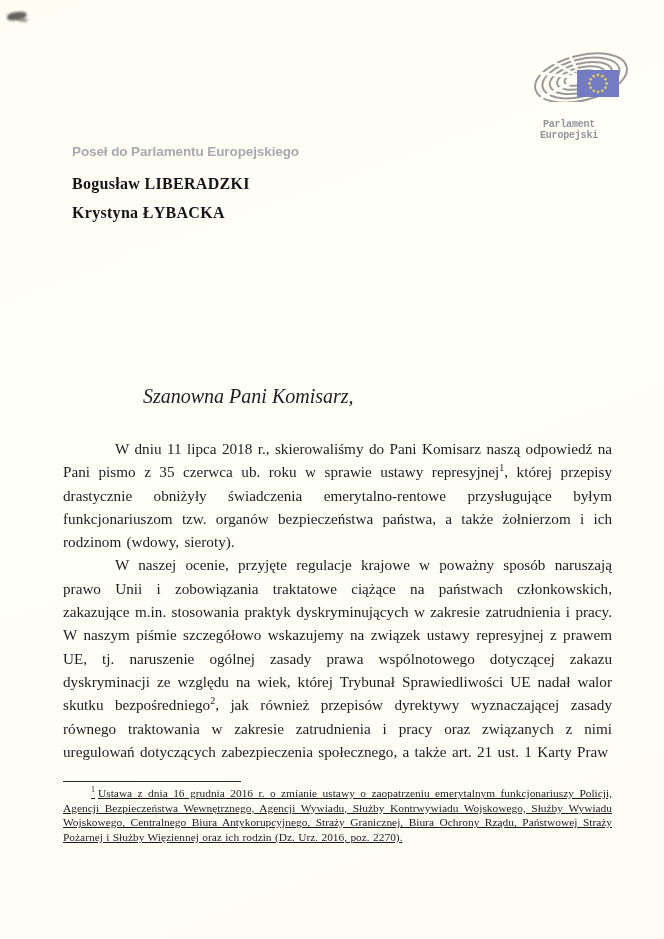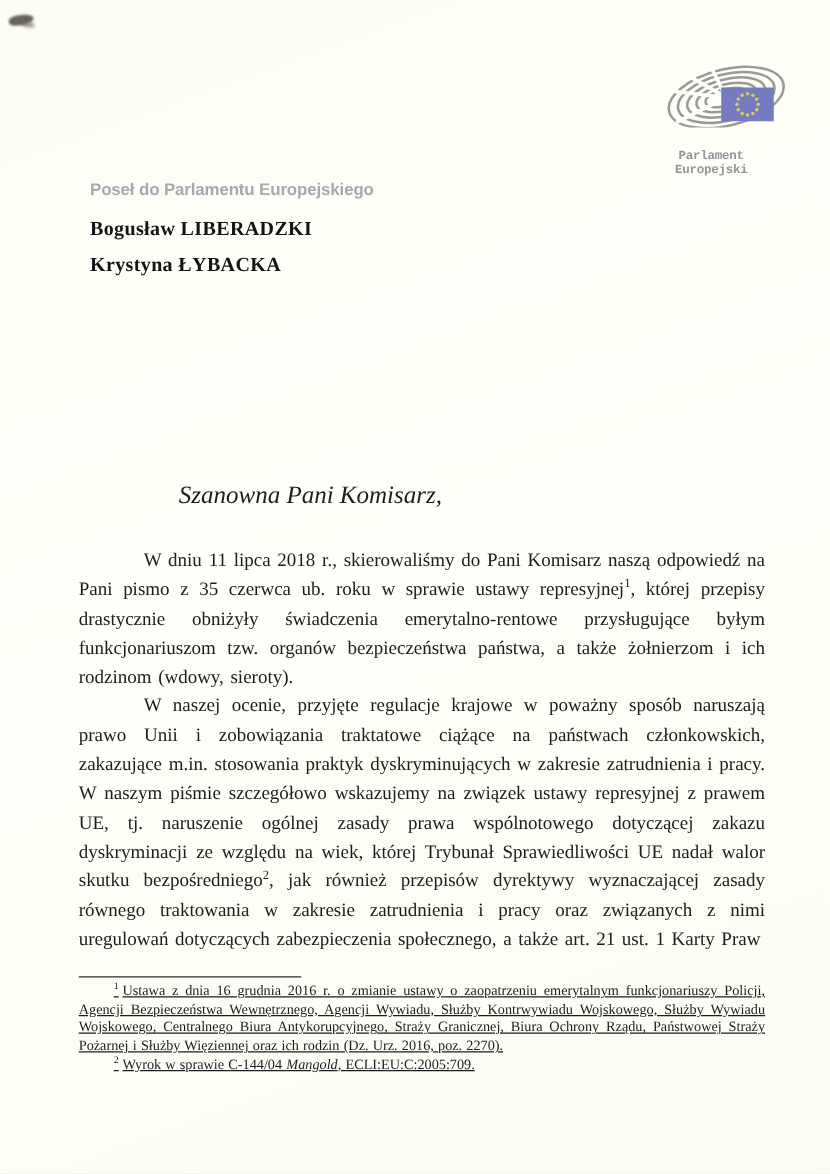--- a/index.html
+++ b/index.html
@@ -137,16 +137,15 @@
   <div class="salutation">Szanowna Pani Komisarz,</div>
 
   <div class="body-text">
     <p><span>W dniu 11 lipca 2018 r., skierowaliśmy do Pani Komisarz naszą odpowiedź na Pani pismo z 35 czerwca ub. roku w sprawie ustawy represyjnej</span><sup>1</sup><span>, której przepisy drastycznie obniżyły świadczenia emerytalno-rentowe przysługujące byłym funkcjonariuszom tzw. organów bezpieczeństwa państwa, a także żołnierzom i ich rodzinom (wdowy, sieroty).</span></p>
     <p><span>W naszej ocenie, przyjęte regulacje krajowe w poważny sposób naruszają prawo Unii i zobowiązania traktatowe ciążące na państwach członkowskich, zakazujące m.in. stosowania praktyk dyskryminujących w zakresie zatrudnienia i pracy. W naszym piśmie szczegółowo wskazujemy na związek ustawy represyjnej z prawem UE, tj. naruszenie ogólnej zasady prawa wspólnotowego dotyczącej zakazu dyskryminacji ze względu na wiek, której Trybunał Sprawiedliwości UE nadał walor skutku bezpośredniego</span><sup>2</sup><span>, jak również przepisów dyrektywy wyznaczającej zasady równego traktowania w zakresie zatrudnienia i pracy oraz związanych z nimi uregulowań dotyczących zabezpieczenia społecznego, a także art. 21 ust. 1 Karty Praw</span></p>
   </div>
 
   <div class="fn-sep"></div>
   <div class="footnotes">
     <p><sup>1</sup><span>Ustawa z dnia 16 grudnia 2016 r. o zmianie ustawy o zaopatrzeniu emerytalnym funkcjonariuszy Policji, Agencji Bezpieczeństwa Wewnętrznego, Agencji Wywiadu, Służby Kontrwywiadu Wojskowego, Służby Wywiadu Wojskowego, Centralnego Biura Antykorupcyjnego, Straży Granicznej, Biura Ochrony Rządu, Państwowej Straży Pożarnej i Służby Więziennej oraz ich rodzin (Dz. Urz. 2016, poz. 2270).</span></p>
-    <p><sup>2</sup><span>Wyrok w sprawie C-144/04 </span><i>Mangold</i><span>, ECLI:EU:C:2005:709.</span></p>
   </div>
 
 </div>
 
 </body></html>

